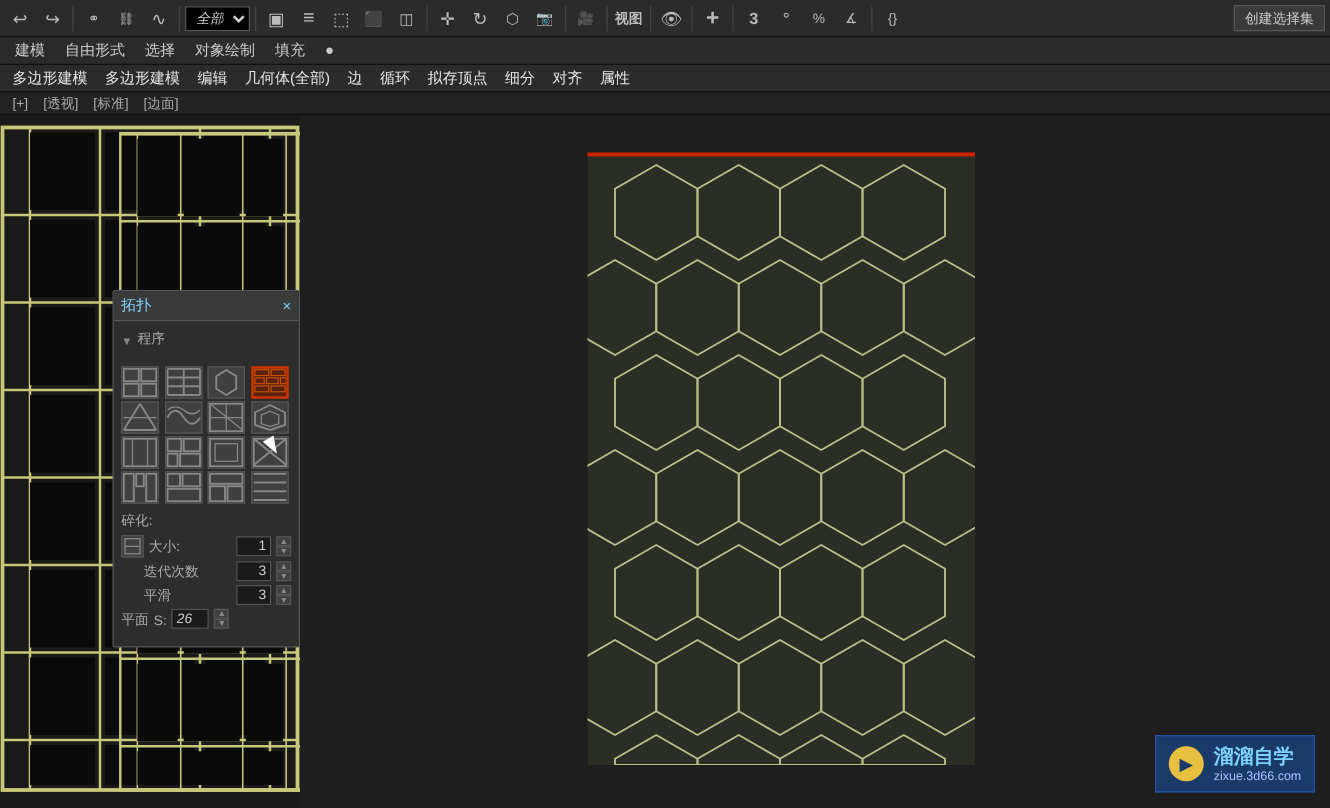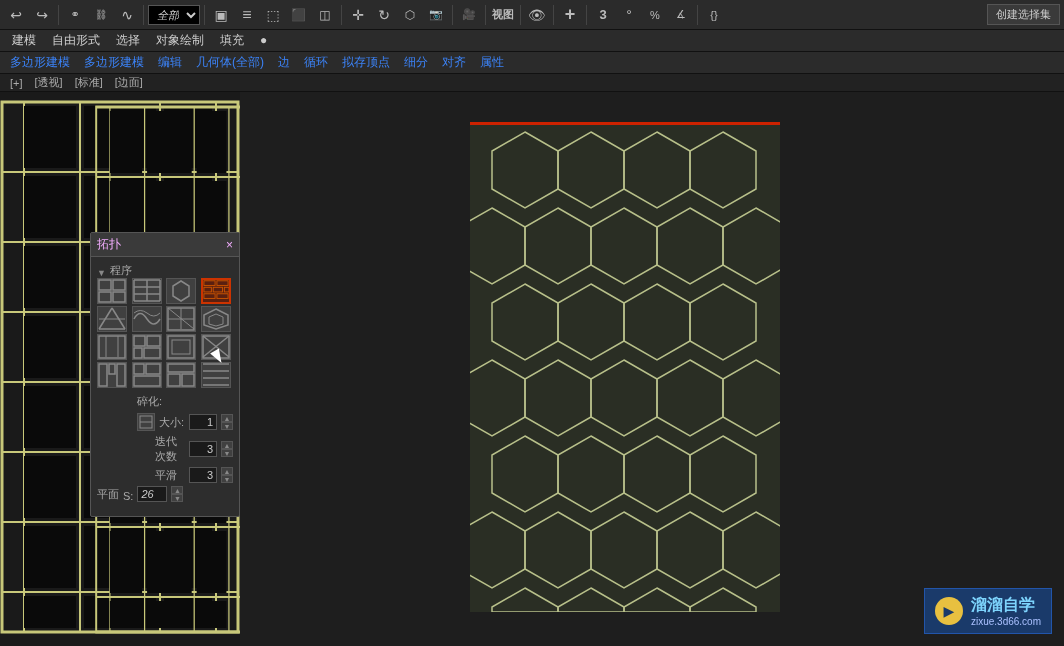--- a/index.html
+++ b/index.html
@@ -78,21 +78,21 @@
       height: 22px;
       background: #2b2b2b;
       display: flex;
       align-items: center;
       padding: 0 4px;
       gap: 2px;
       border-bottom: 1px solid #111;
     }
     .sub-menu-item {
       padding: 2px 6px;
-      color: #3b82f6;
+      color: #e5e5e5;
       font-size: 12px;
       cursor: pointer;
     }
 
     
     #viewport-labels {
       height: 18px;
       background: #222;
       display: flex;
       align-items: center;
@@ -138,41 +138,41 @@
 
     #topology-title {
       display: flex;
       align-items: center;
       justify-content: space-between;
       background: #3a3a3a;
       padding: 3px 6px;
       border-bottom: 1px solid #555;
     }
     #topology-title span {
-      color: #f0abfc;
+      color: #7dd3fc;
       font-size: 12px;
     }
     #topology-close {
       color: #aaa;
       cursor: pointer;
       font-size: 14px;
     }
 
     #topology-content {
       padding: 6px;
     }
 
     #program-section {
       margin-bottom: 8px;
     }
 
     #program-label {
       color: #aaa;
       font-size: 11px;
-      margin-bottom: 0;
+      margin-bottom: 15px;
       display: flex;
       align-items: flex-end;
     }
     #program-label::before {
       content: '▼';
       font-size: 9px;
       margin-right: 4px;
       color: #888;
     }
 
@@ -200,21 +200,20 @@
       background: #5a2010;
     }
     .pattern-cell svg {
       width: 28px;
       height: 24px;
     }
 
     
     #frag-section {
       margin-top: 4px;
-      margin-left: 40px;
     }
     .frag-label {
       color: #aaa;
       font-size: 11px;
       margin-bottom: 4px;
     }
     .frag-row {
       display: flex;
       align-items: center;
       margin-bottom: 3px;

